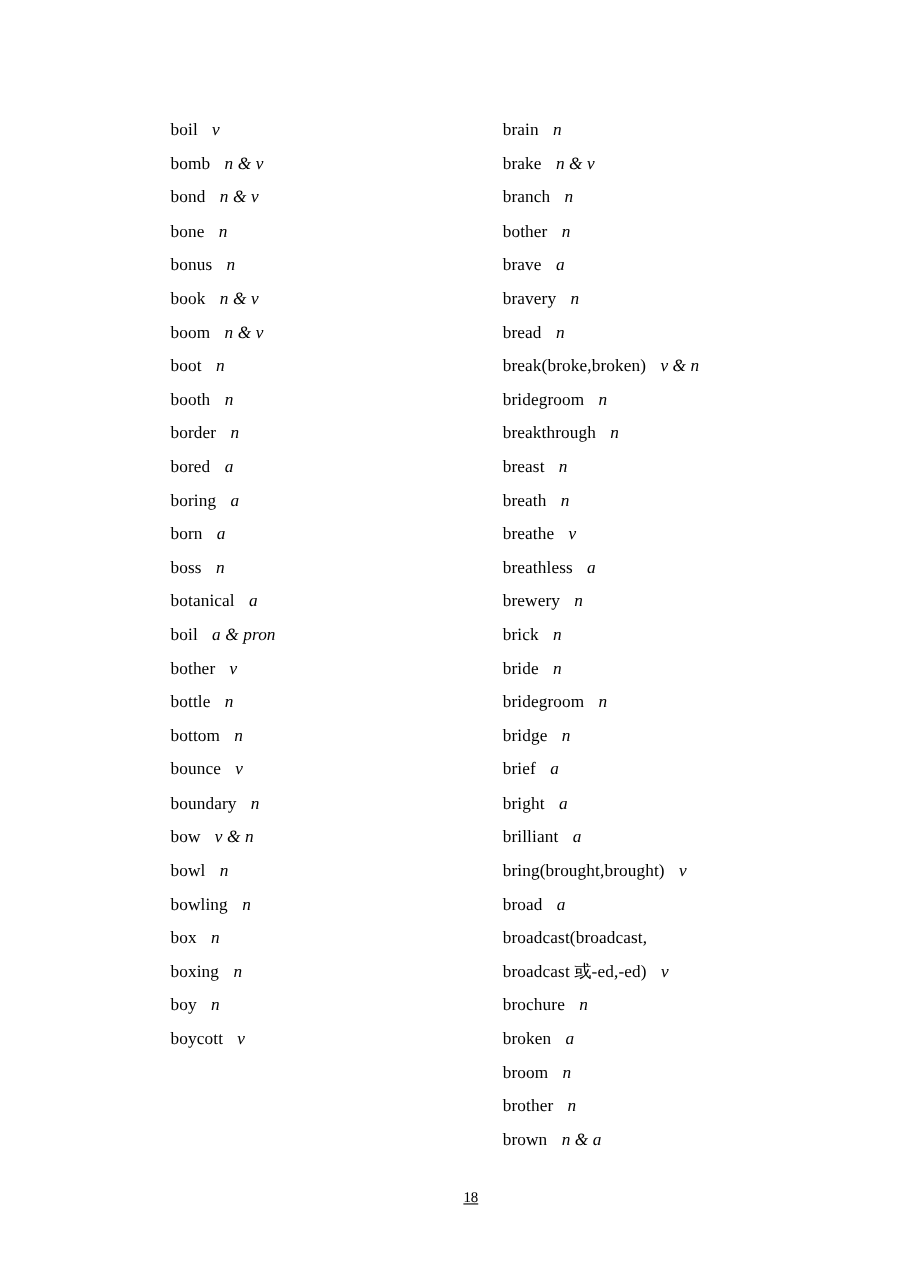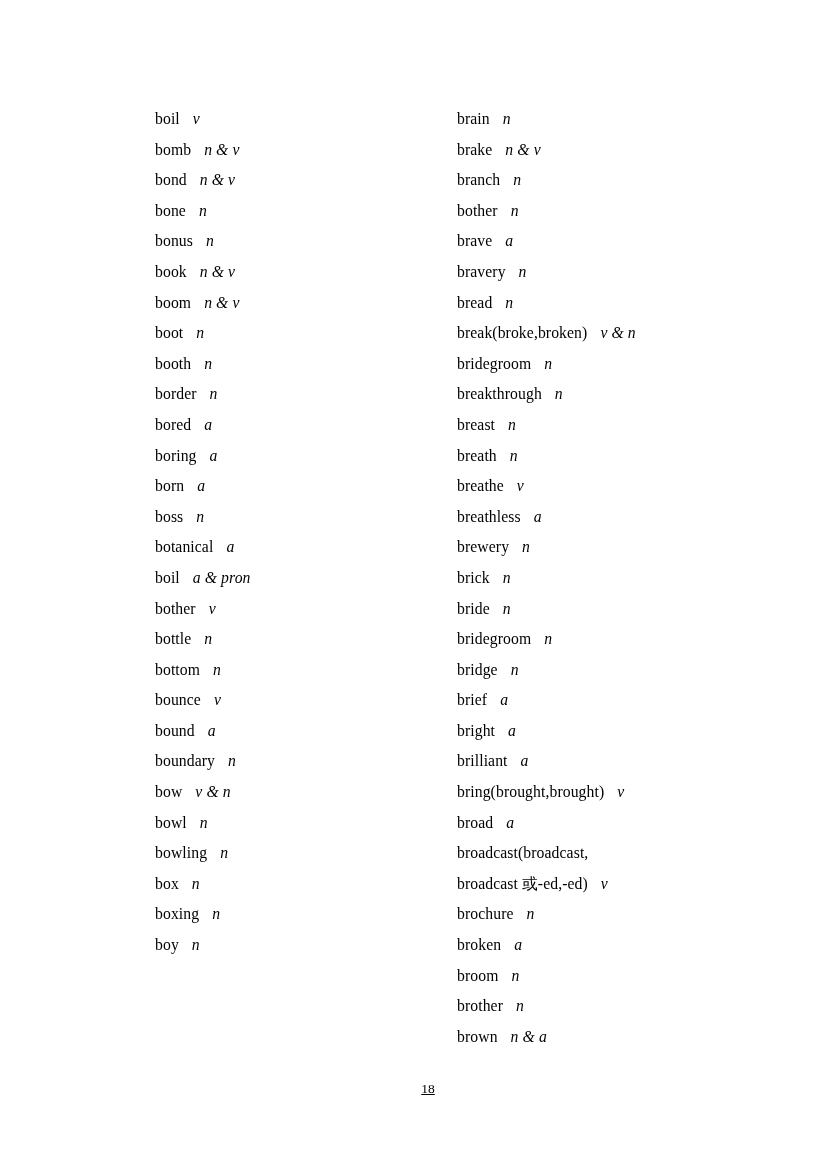--- a/index.html
+++ b/index.html
@@ -82,28 +82,28 @@
         <div class="entry"><span class="word">bored</span><span class="pos">a</span></div>
         <div class="entry"><span class="word">boring</span><span class="pos">a</span></div>
         <div class="entry"><span class="word">born</span><span class="pos">a</span></div>
         <div class="entry"><span class="word">boss</span><span class="pos">n</span></div>
         <div class="entry"><span class="word">botanical</span><span class="pos">a</span></div>
         <div class="entry"><span class="word">boil</span><span class="pos">a &amp; pron</span></div>
         <div class="entry"><span class="word">bother</span><span class="pos">v</span></div>
         <div class="entry"><span class="word">bottle</span><span class="pos">n</span></div>
         <div class="entry"><span class="word">bottom</span><span class="pos">n</span></div>
         <div class="entry"><span class="word">bounce</span><span class="pos">v</span></div>
-        <div class="entry"><span class="word">bound</span><span class="pos">a</span></div>
         <div class="entry"><span class="word">boundary</span><span class="pos">n</span></div>
         <div class="entry"><span class="word">bow</span><span class="pos">v &amp; n</span></div>
         <div class="entry"><span class="word">bowl</span><span class="pos">n</span></div>
         <div class="entry"><span class="word">bowling</span><span class="pos">n</span></div>
         <div class="entry"><span class="word">box</span><span class="pos">n</span></div>
         <div class="entry"><span class="word">boxing</span><span class="pos">n</span></div>
         <div class="entry"><span class="word">boy</span><span class="pos">n</span></div>
+        <div class="entry"><span class="word">boycott</span><span class="pos">v</span></div>
       </div>
     <div class="column right">
         <div class="entry"><span class="word">brain</span><span class="pos">n</span></div>
         <div class="entry"><span class="word">brake</span><span class="pos">n &amp; v</span></div>
         <div class="entry"><span class="word">branch</span><span class="pos">n</span></div>
         <div class="entry"><span class="word">bother</span><span class="pos">n</span></div>
         <div class="entry"><span class="word">brave</span><span class="pos">a</span></div>
         <div class="entry"><span class="word">bravery</span><span class="pos">n</span></div>
         <div class="entry"><span class="word">bread</span><span class="pos">n</span></div>
         <div class="entry"><span class="word">break(broke,broken)</span><span class="pos">v &amp; n</span></div>

